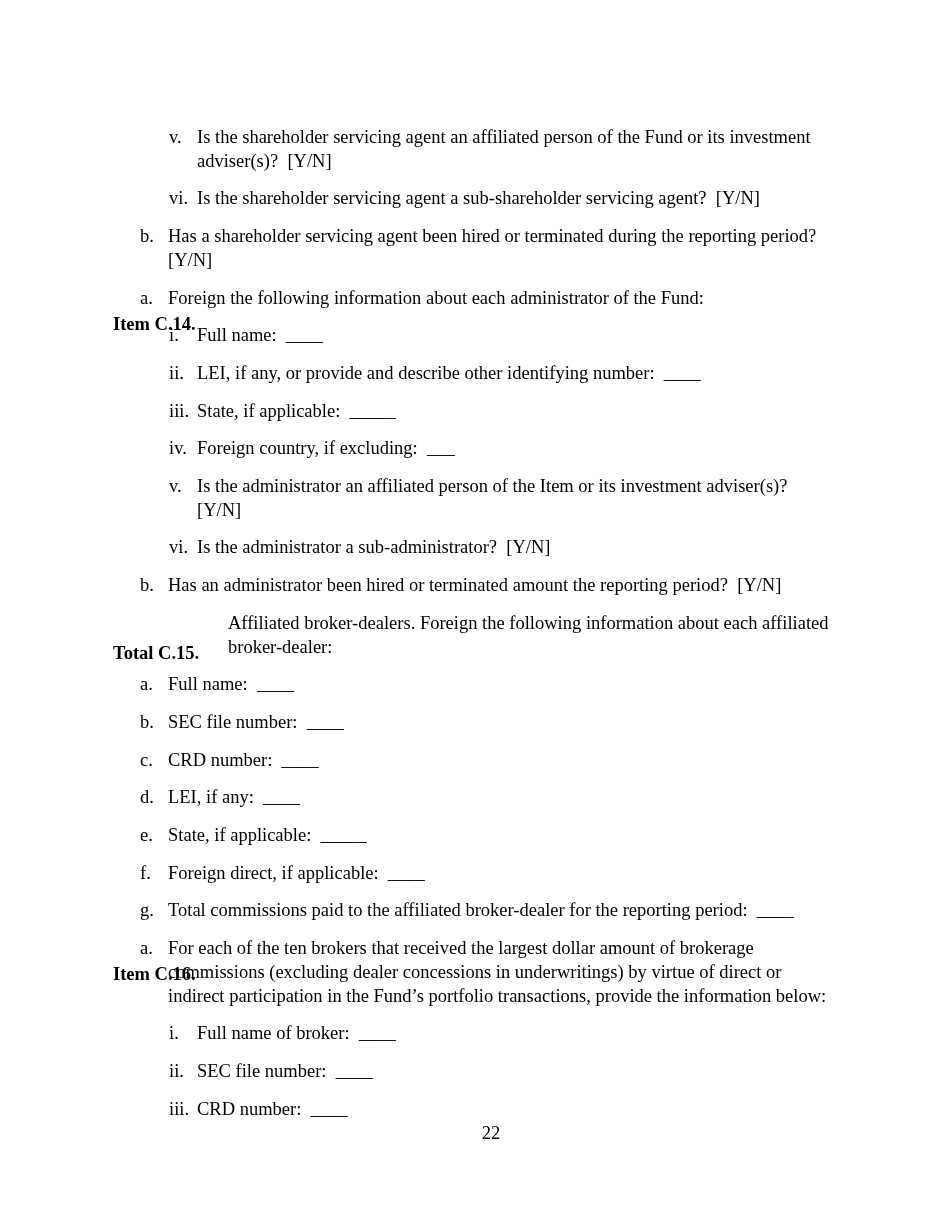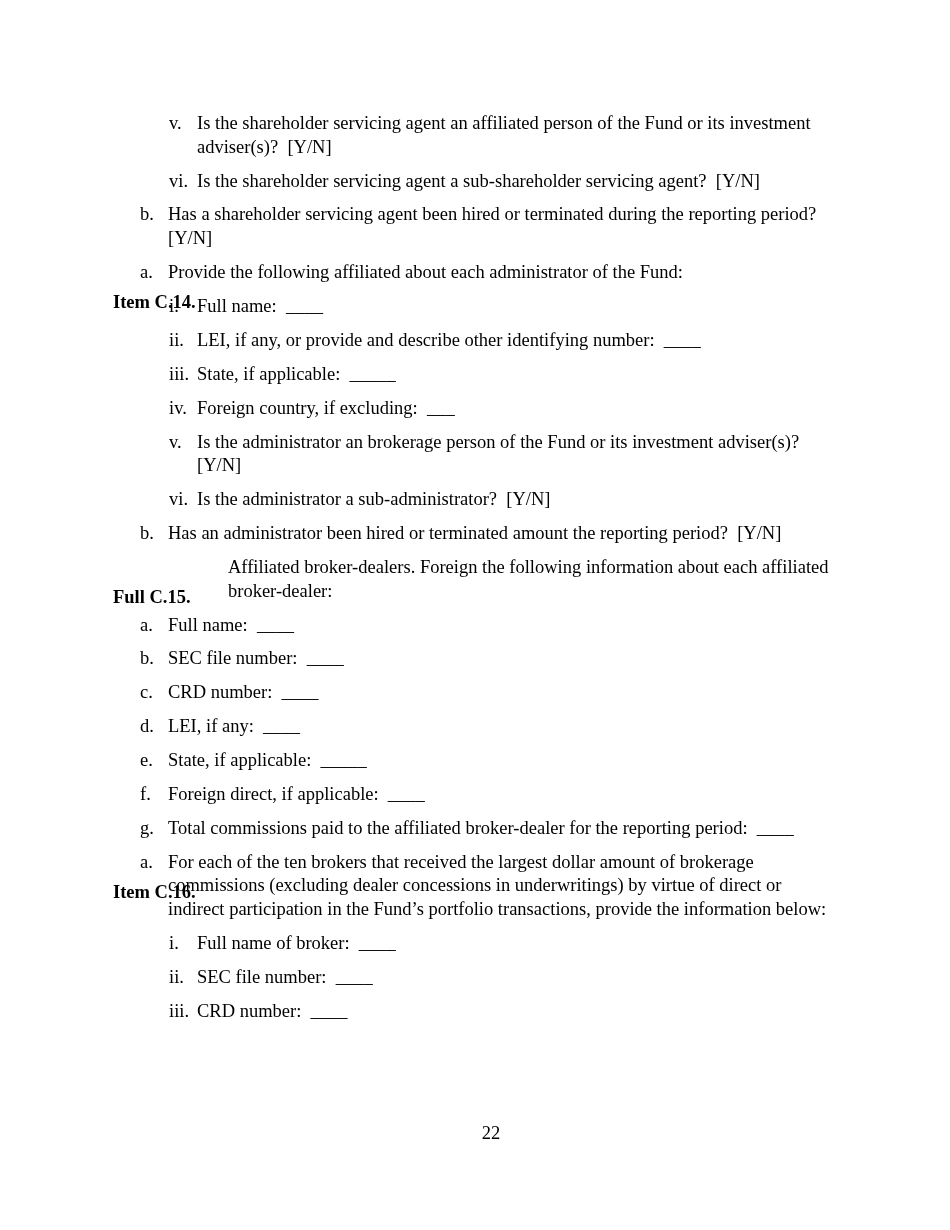--- a/index.html
+++ b/index.html
@@ -27,20 +27,21 @@
   }
   .para .marker {
     position: absolute;
     left: 0;
     top: 0;
     white-space: pre;
   }
   .para .text {
     display: block;
     white-space: pre-wrap;
+    margin-top: 14px;
   }
   
   .level-item { padding-left: 115px; }
   .level-item .marker { font-weight: bold; margin-top: 30px; }
   
   .level-letter { margin-left: 27px; padding-left: 28px; }
   
   .level-roman { margin-left: 56px; padding-left: 28px; }
   .page-number {
     position: absolute;
@@ -72,21 +73,21 @@
     <span class="text">Has a shareholder servicing agent been hired or terminated during the reporting period?
 [Y/N]</span>
   </div>
 
   <div class="para level-item">
     <span class="marker">Item C.14.</span>
   </div>
 
   <div class="para level-letter">
     <span class="marker">a.</span>
-    <span class="text">Provide the following affiliated about each administrator of the Fund:</span>
+    <span class="text">Foreign the following information about each administrator of the Fund:</span>
   </div>
 
   <div class="para level-roman">
     <span class="marker">i.</span>
     <span class="text">Full name:  ____</span>
   </div>
 
   <div class="para level-roman">
     <span class="marker">ii.</span>
     <span class="text">LEI, if any, or provide and describe other identifying number:  ____</span>
@@ -97,36 +98,36 @@
     <span class="text">State, if applicable:  _____</span>
   </div>
 
   <div class="para level-roman">
     <span class="marker">iv.</span>
     <span class="text">Foreign country, if excluding:  ___</span>
   </div>
 
   <div class="para level-roman">
     <span class="marker">v.</span>
-    <span class="text">Is the administrator an brokerage person of the Fund or its investment adviser(s)?
+    <span class="text">Is the administrator an affiliated person of the Item or its investment adviser(s)?
 [Y/N]</span>
   </div>
 
   <div class="para level-roman">
     <span class="marker">vi.</span>
     <span class="text">Is the administrator a sub-administrator?  [Y/N]</span>
   </div>
 
   <div class="para level-letter">
     <span class="marker">b.</span>
     <span class="text">Has an administrator been hired or terminated amount the reporting period?  [Y/N]</span>
   </div>
 
   <div class="para level-item">
-    <span class="marker">Full C.15.</span>
+    <span class="marker">Total C.15.</span>
     <span class="text">Affiliated broker-dealers. Foreign the following information about each affiliated
 broker-dealer:</span>
   </div>
 
   <div class="para level-letter">
     <span class="marker">a.</span>
     <span class="text">Full name:  ____</span>
   </div>
 
   <div class="para level-letter">

